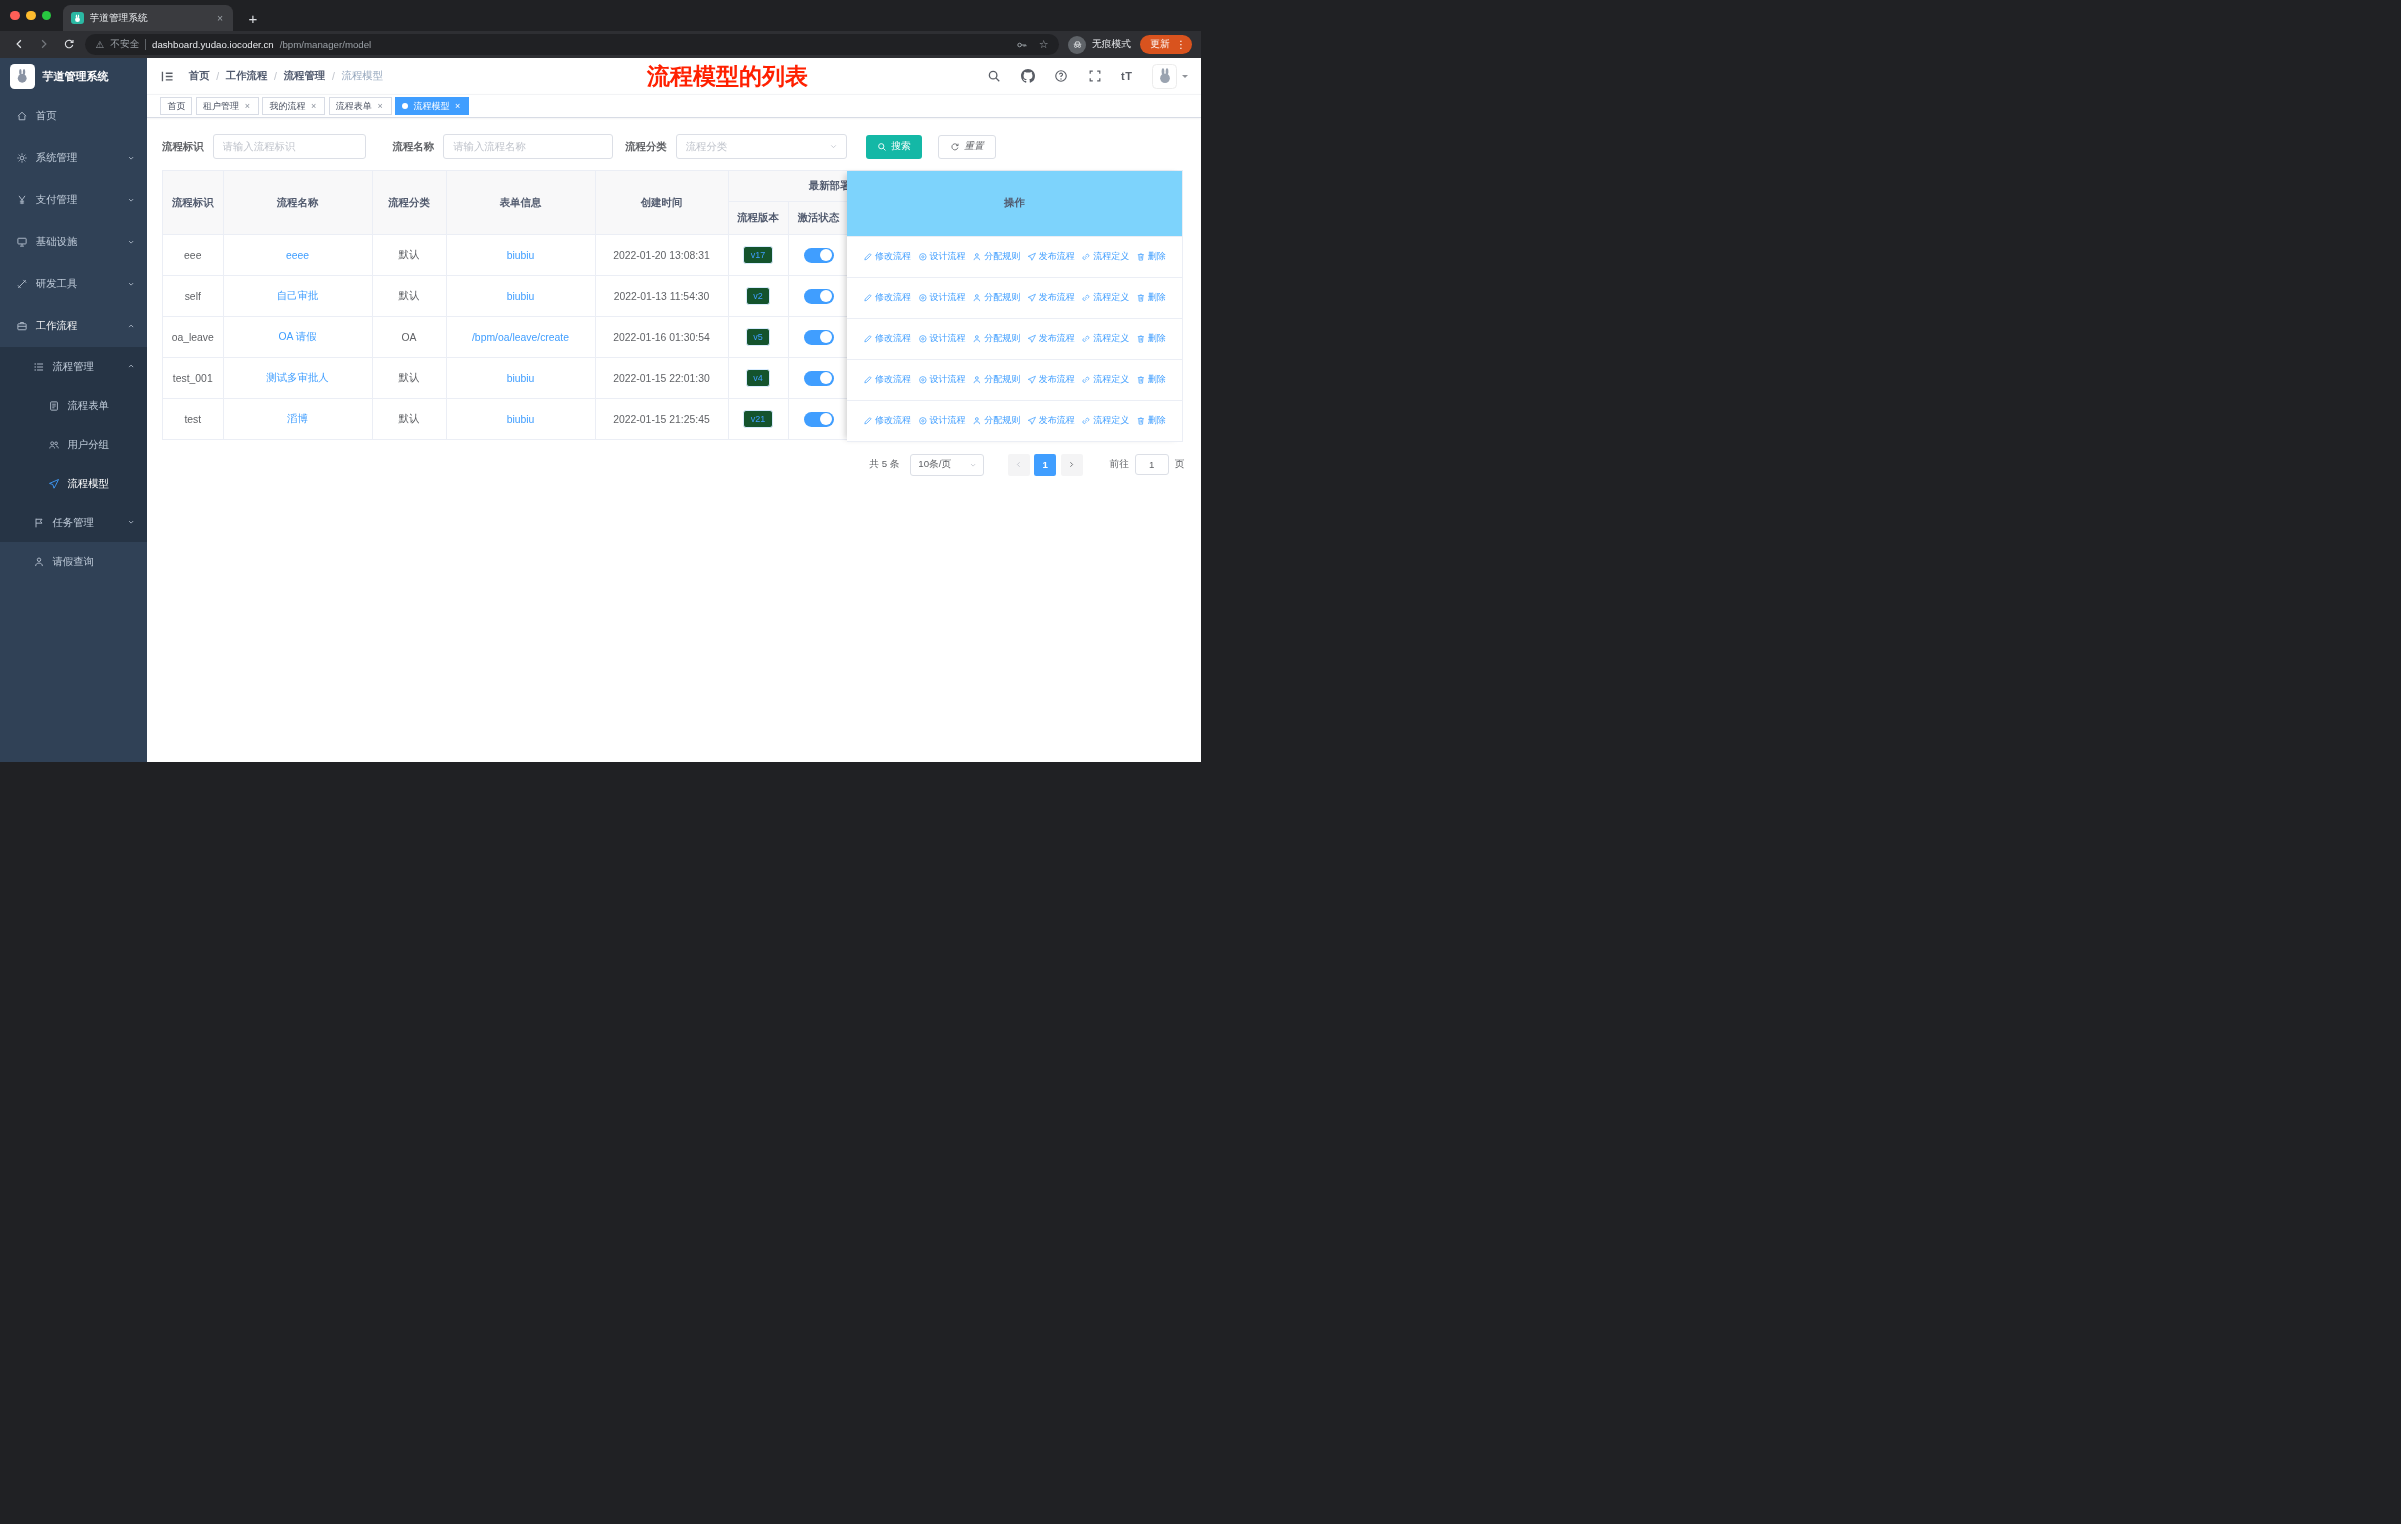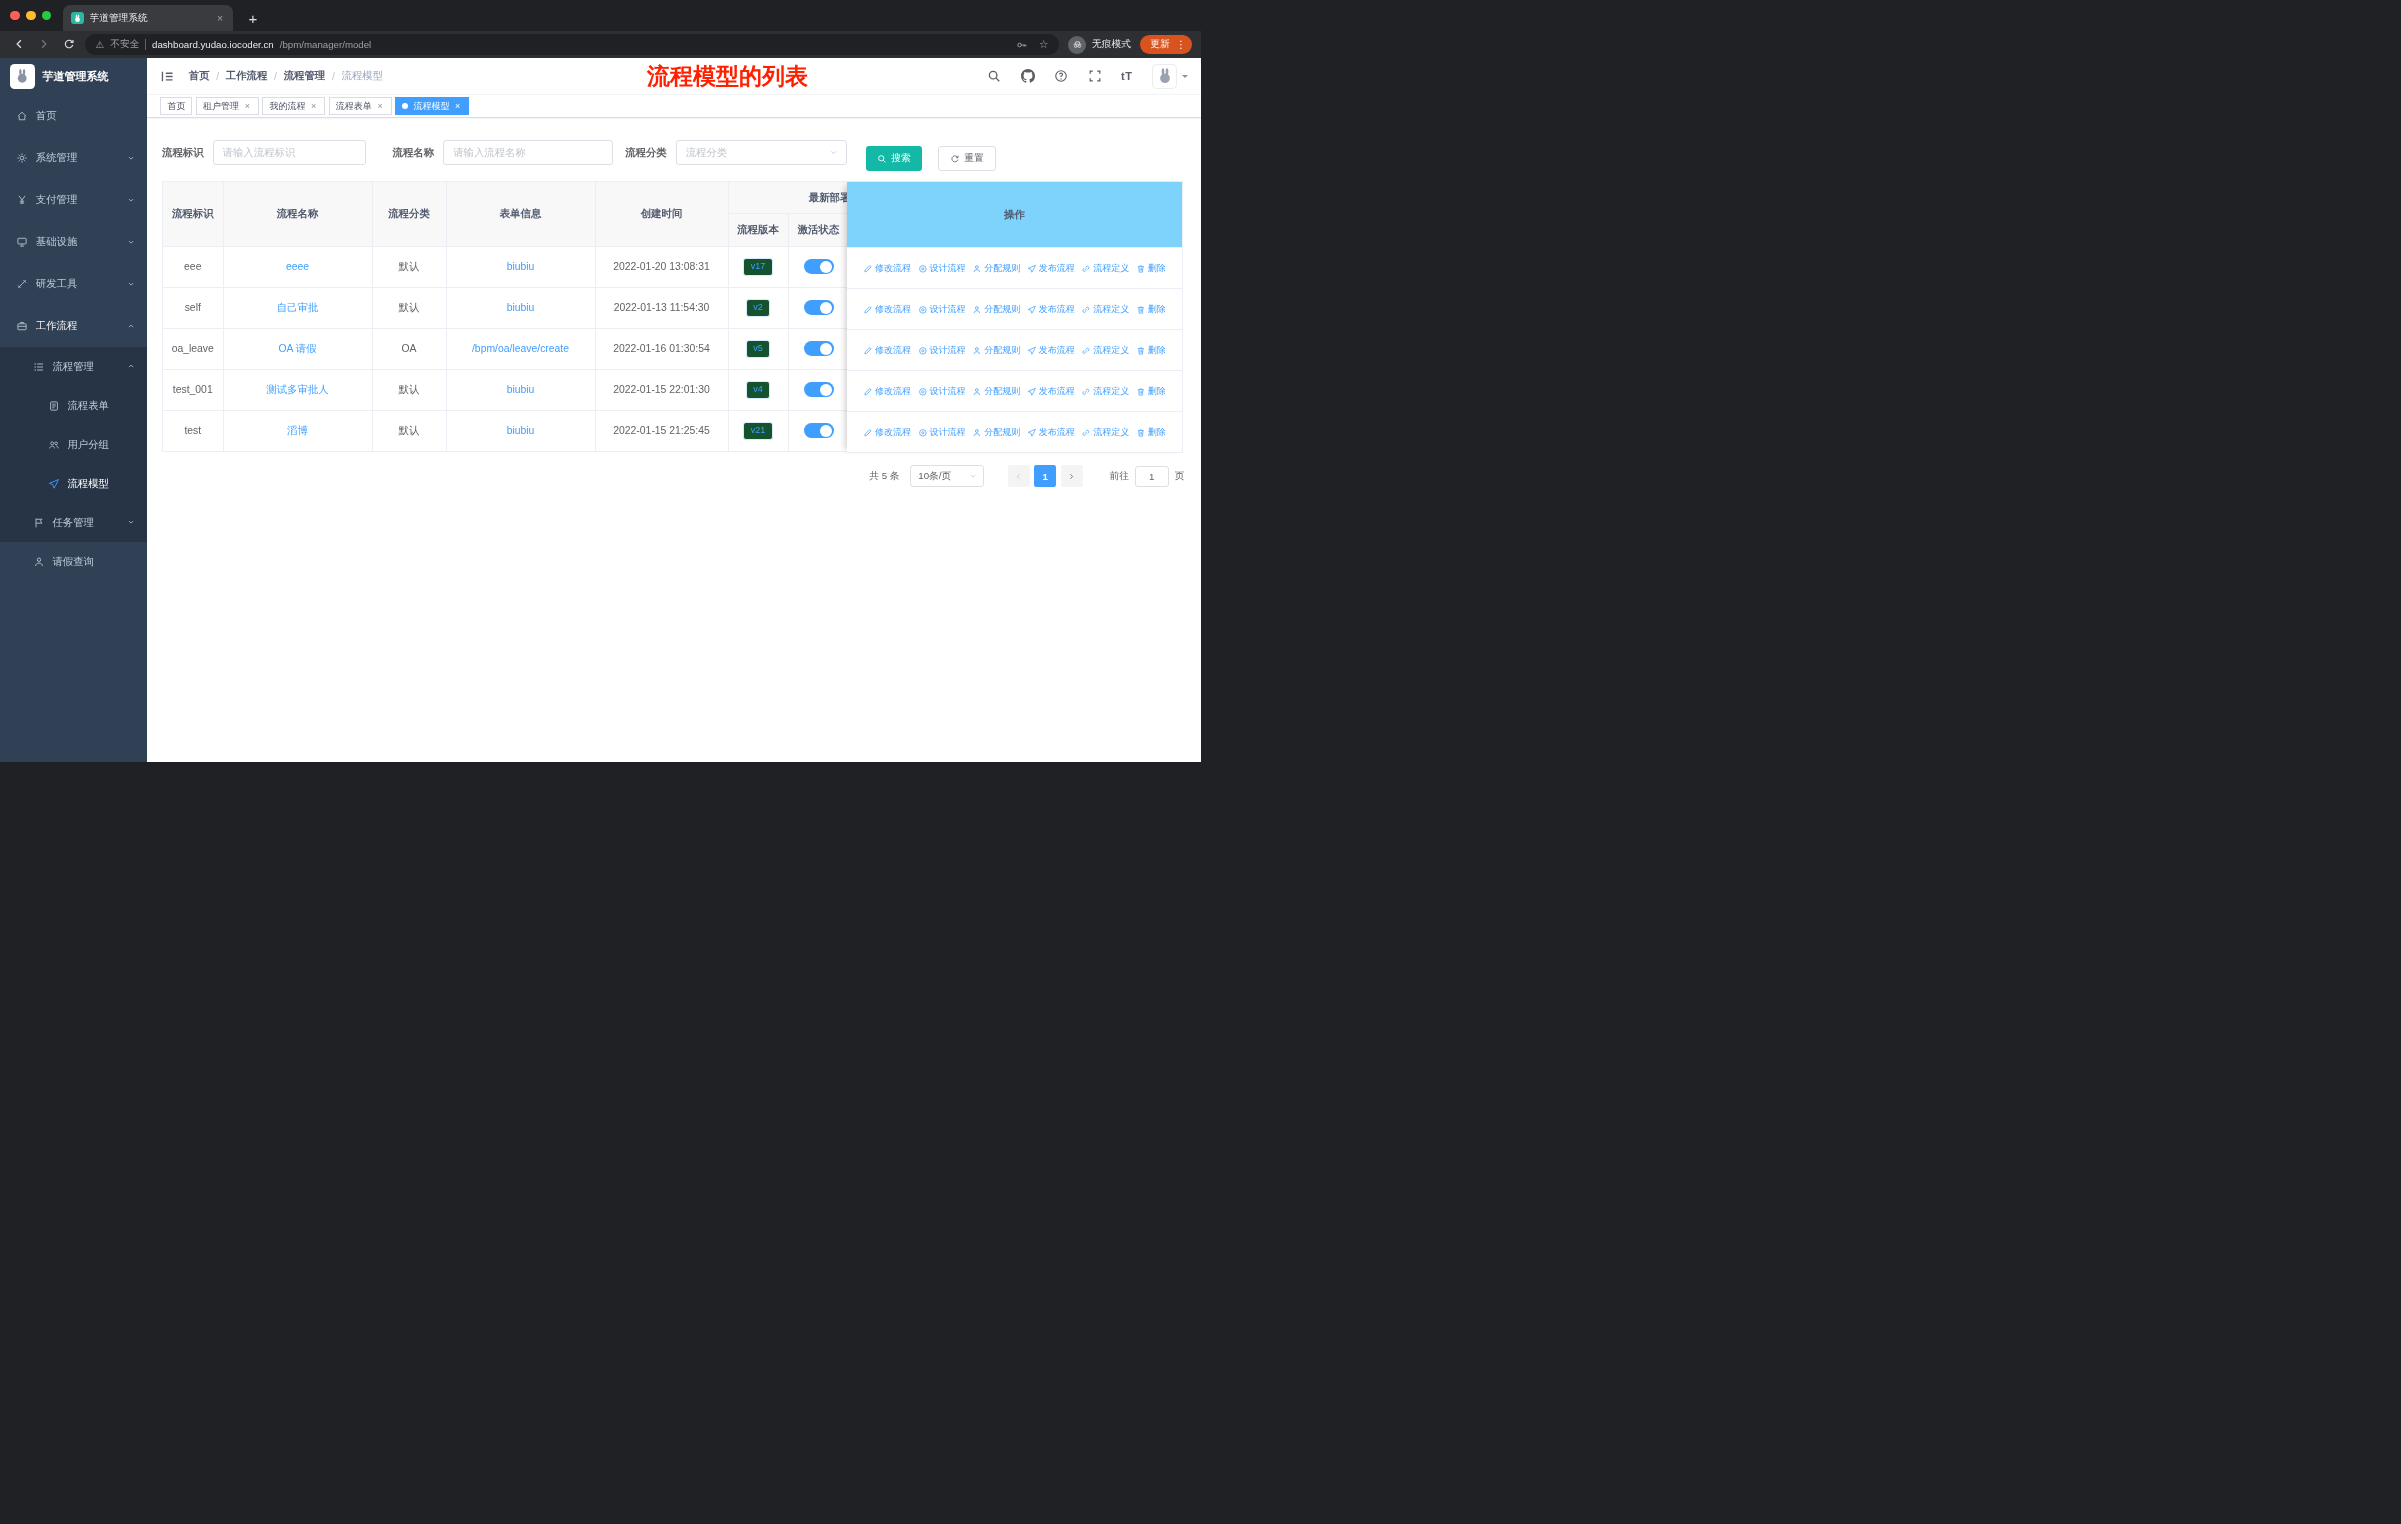--- a/index.html
+++ b/index.html
@@ -102,23 +102,23 @@
   .f-label { font-size:10.4px; font-weight:700; color:#606266; margin-right:9px; white-space:nowrap; }
   .f-input { width:153px; height:25px; border:0.7px solid #dcdfe6; border-radius:3px; padding:0 9px;
              font-size:10.4px; color:#606266; outline:none; background:#fff; }
   .f-input::placeholder { color:#c0c4cc; }
   .f-gap1 { margin-right:27px; } .f-gap2 { margin-right:12px; }
   .f-input.w2 { width:170px; }
   .f-select { width:171px; height:25px; border:0.7px solid #dcdfe6; border-radius:3px; padding:0 7.4px 0 9px;
               display:flex; align-items:center; font-size:10.4px; color:#c0c4cc; cursor:pointer; background:#fff; }
   .f-select .chev { margin-left:auto; width:9px; height:9px; color:#c0c4cc; }
   .btn { height:24.6px; border:none; border-radius:3px; font-size:9.7px; padding:4px 11px; display:inline-flex;
-         align-items:center; gap:4.5px; cursor:pointer; font-family:inherit;margin-top:12px; }
+         align-items:center; gap:4.5px; cursor:pointer; font-family:inherit; }
   .btn-search { background:#14b8a6; color:#fff; margin-left:19.4px; }
-  .btn-reset { background:#fff; color:#606266; border:0.7px solid #dcdfe6; margin-left:16.4px; }
+  .btn-reset { background:#fff; color:#606266; border:0.7px solid #dcdfe6; margin-left:16.4px;font-style:italic; }
   .btn-primary { background:#409eff; color:#fff; }
   .btn-info { background:#909399; color:#fff; margin-left:10.4px; }
   .toolbar { display:flex; align-items:center; margin-top:18px; }
   .tool-right { margin-left:auto; display:flex; gap:7.4px; }
   .mini { width:25px; height:25px; border-radius:50%; border:0.7px solid #dcdfe6; background:#fff; color:#606266;
           display:flex; align-items:center; justify-content:center; cursor:pointer; }
   .mini svg{width:11px;height:11px}
 
   
   .table-wrap { position:relative; width:1021px; margin-top:10.4px; border-top:0.7px solid #ebeef5; border-left:0.7px solid #ebeef5; }

